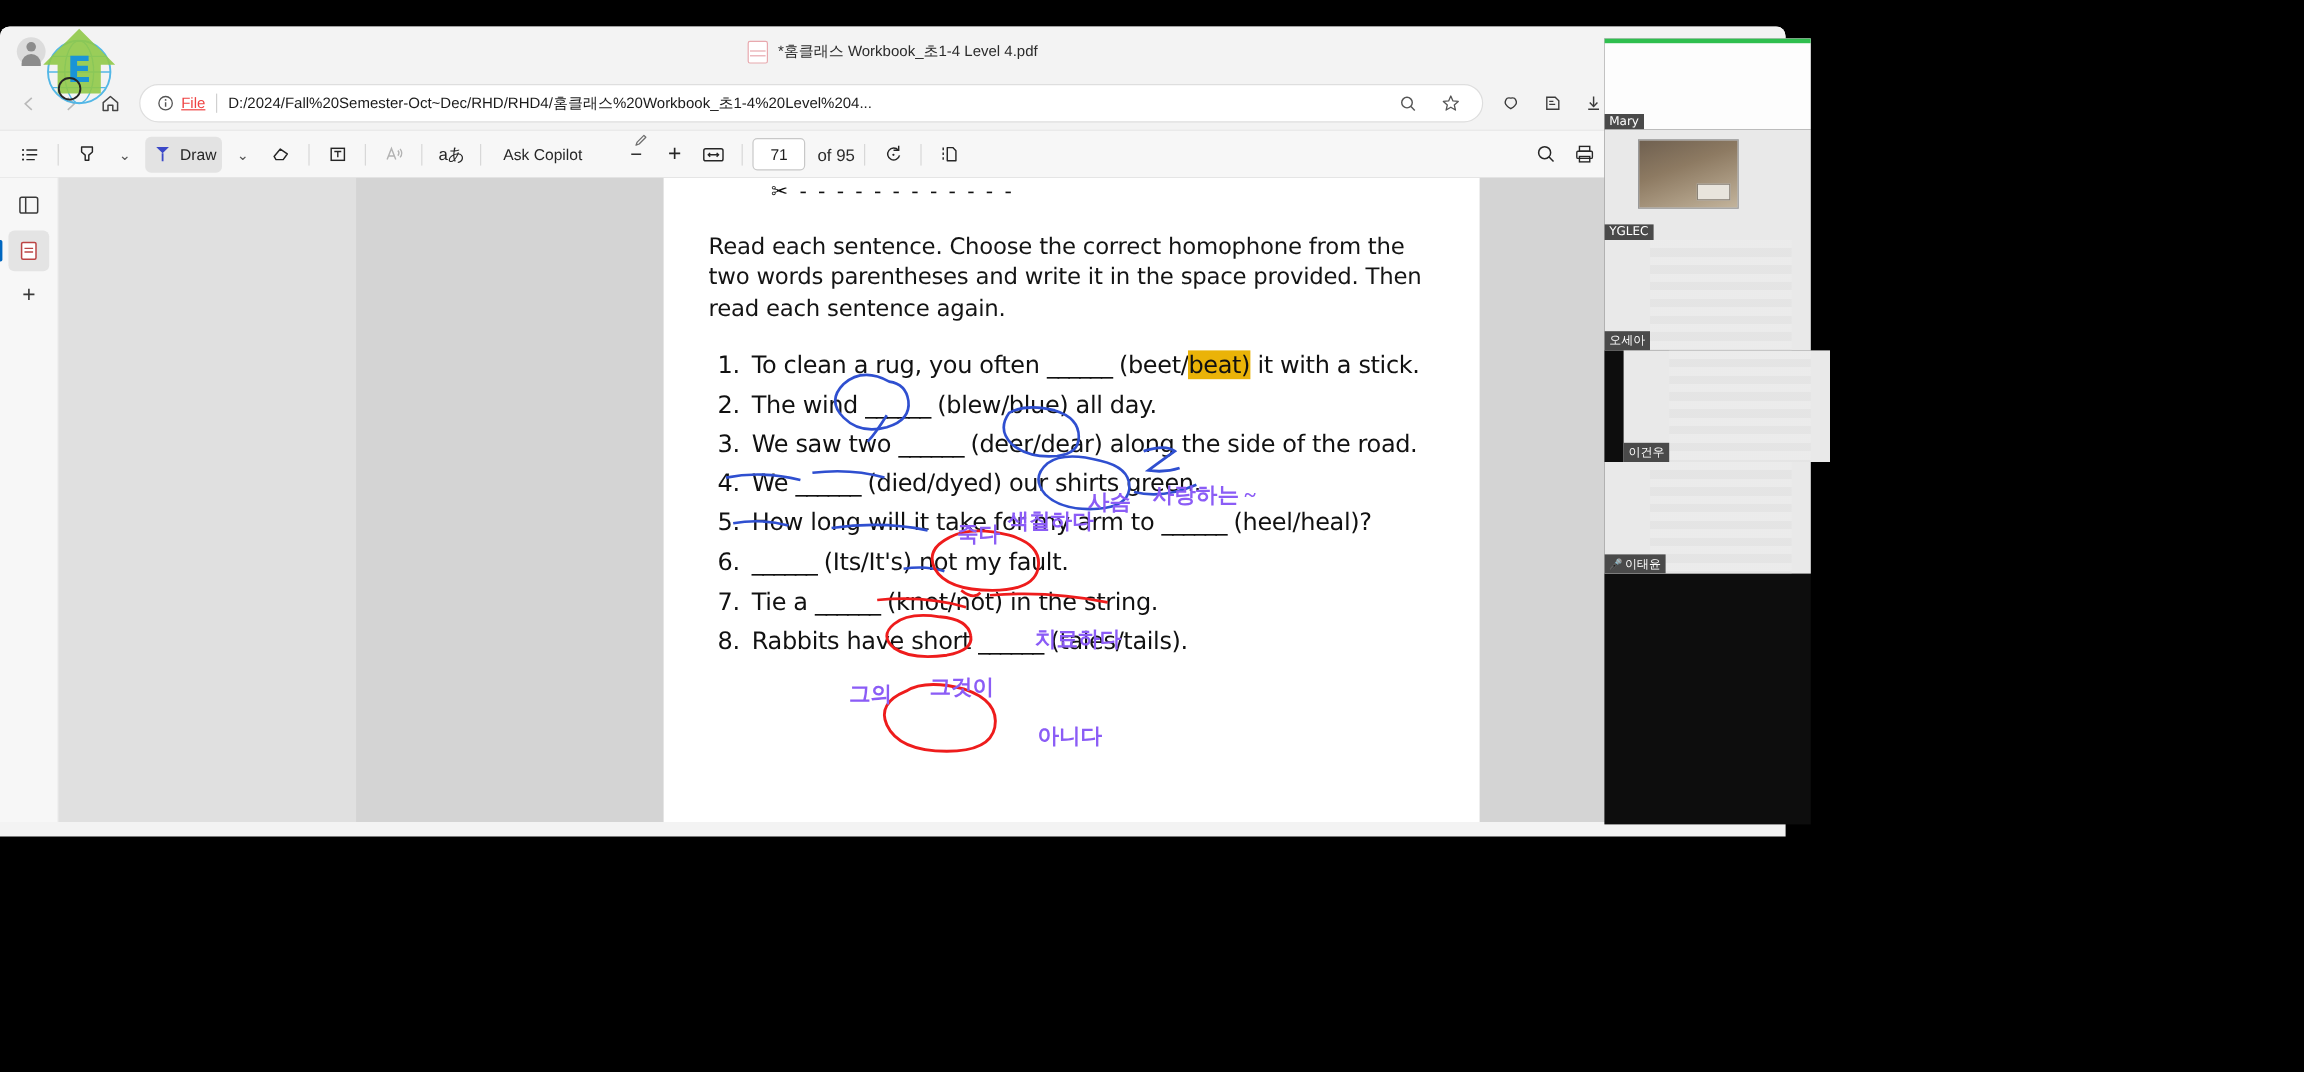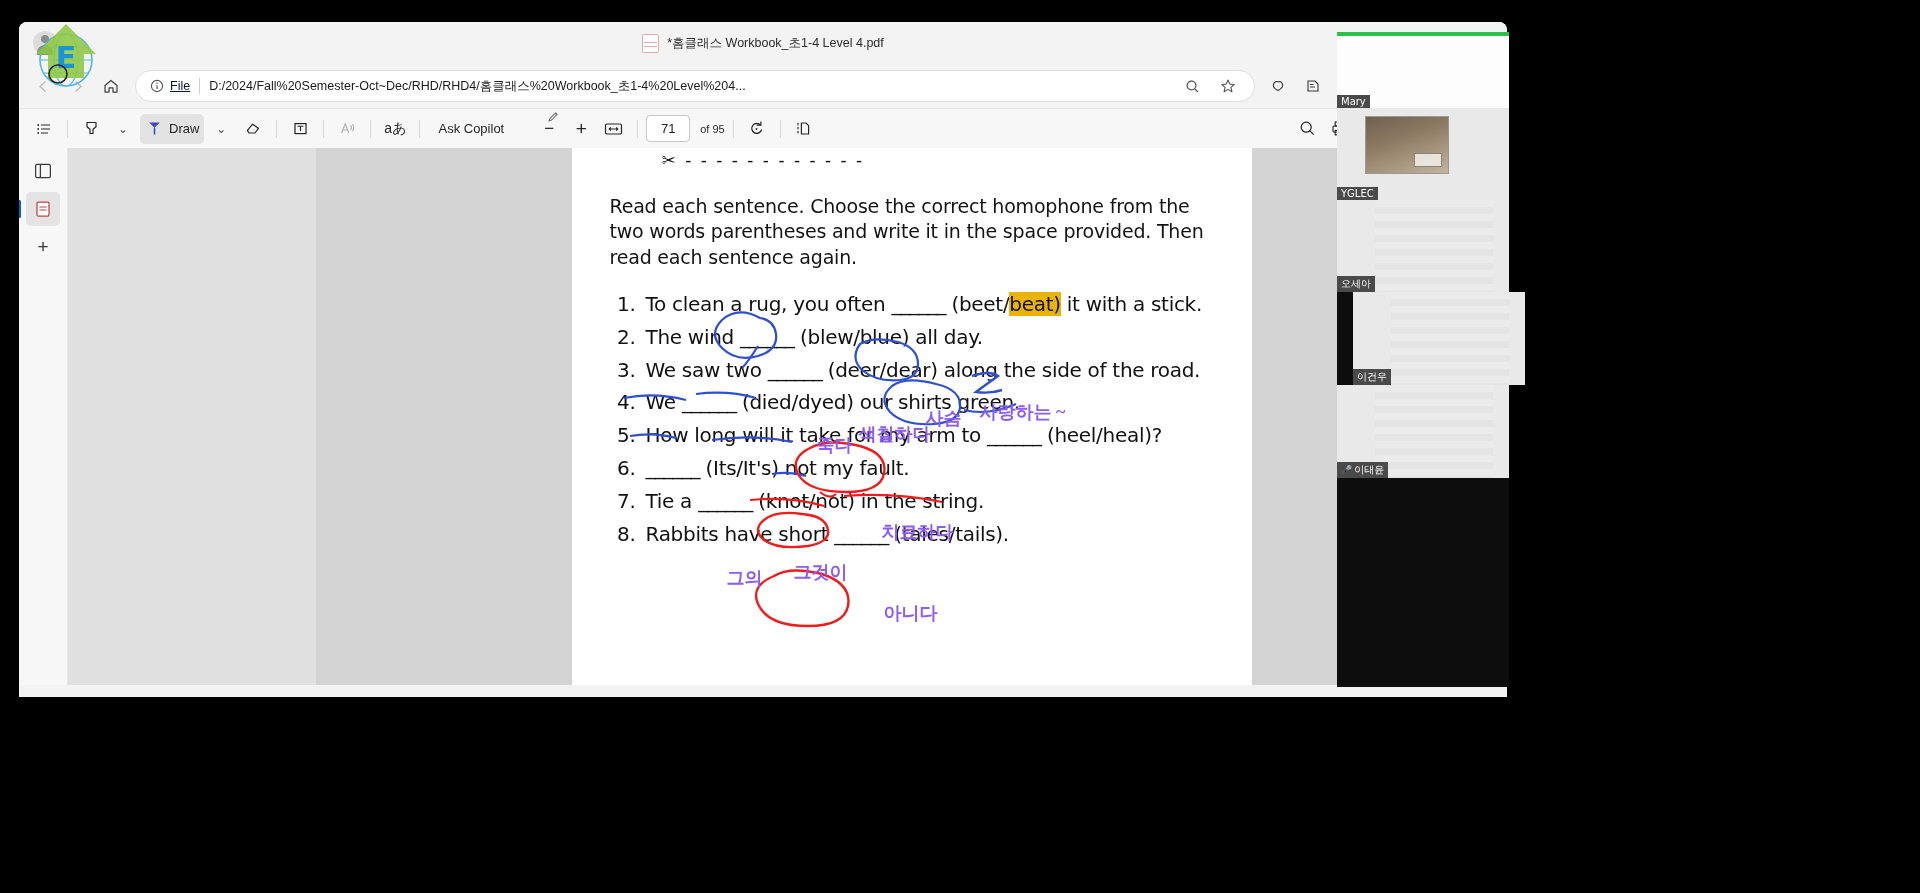--- a/index.html
+++ b/index.html
@@ -6,21 +6,21 @@
   html, body {
     width: 1920px; height: 893px;
     background: #000;
     font-family: "Liberation Sans", sans-serif;
     overflow: hidden;
   }
   .screen { position: relative; width: 1920px; height: 893px; background: #000; }
 
   
   .edge-window {
-    position: absolute; left: 19px; top: 22px; width: 1488px; height: 675px;
+    position: absolute; left: 0; top: 22px; width: 1488px; height: 675px;
     background: #f3f3f3; border-radius: 8px 8px 0 0; overflow: hidden;
   }
 
   
   .titlebar {
     position: relative; height: 42px; background: #f3f3f3;
     display: flex; align-items: center;
   }
   .profile-av {
     position: absolute; left: 14px; top: 9px; width: 24px; height: 24px;
@@ -69,21 +69,21 @@
   .omnibox {
     flex: 1; height: 32px; background: #fff; border: 1px solid #dedede;
     border-radius: 16px; display: flex; align-items: center; padding: 0 10px;
     margin: 0 6px; min-width: 0;
   }
   .omni-info {
     width: 22px; height: 22px; border-radius: 50%;
     display: flex; align-items: center; justify-content: center; color: #555;
     font-size: 12px; flex: none;
   }
-  .omni-file { font-size: 12.5px; color: #0f172a; margin-left: 2px; flex: none; text-decoration: underline; }
+  .omni-file { font-size: 12.5px; color: #ef4444; margin-left: 2px; flex: none; text-decoration: underline; }
   .omni-sep { width: 1px; height: 16px; background: #d0d0d0; margin: 0 9px; flex: none; }
   .omni-url {
     font-size: 12.5px; color: #1a1a1a; white-space: nowrap; overflow: hidden;
     text-overflow: ellipsis; flex: 1; min-width: 0;
   }
   .omni-right { display: flex; align-items: center; gap: 4px; flex: none; margin-left: 6px;}
   .copilot-dot {
     width: 22px; height: 22px; border-radius: 50%;
     background:
       radial-gradient(circle at 30% 30%, #58c5f0 0%, #58c5f0 35%, transparent 36%),
@@ -104,21 +104,21 @@
     padding: 0 5px; font-size: 13px; gap: 5px;
   }
   .tb-btn.active { background: #e3e3e3; }
   .tb-btn.dim { color: #b3b3b3; }
   .tb-sep { width: 1px; height: 18px; background: #d8d8d8; margin: 0 6px; flex: none; }
   .page-box {
     width: 44px; height: 27px; border: 1px solid #c8c8c8; border-radius: 4px;
     background: #fff; display: flex; align-items: center; justify-content: center;
     font-size: 13px; color: #1f1f1f;
   }
-  .page-of { font-size: 11px; color: #2b2b2b; margin-left: 8px; margin-right: 0;}
+  .page-of { font-size: 14px; color: #2b2b2b; margin-left: 8px; margin-right: 0;}
   .tb-right { margin-left: auto; display: flex; align-items: center; gap: 2px; }
 
   
   .viewer {
     position: relative; height: 537px; background: #cfcfcf;
     display: flex; overflow: hidden;
   }
   .left-rail {
     width: 49px; background: #f7f7f7; border-right: 1px solid #e6e6e6;
     padding-top: 6px; display: flex; flex-direction: column; align-items: center; gap: 4px;

